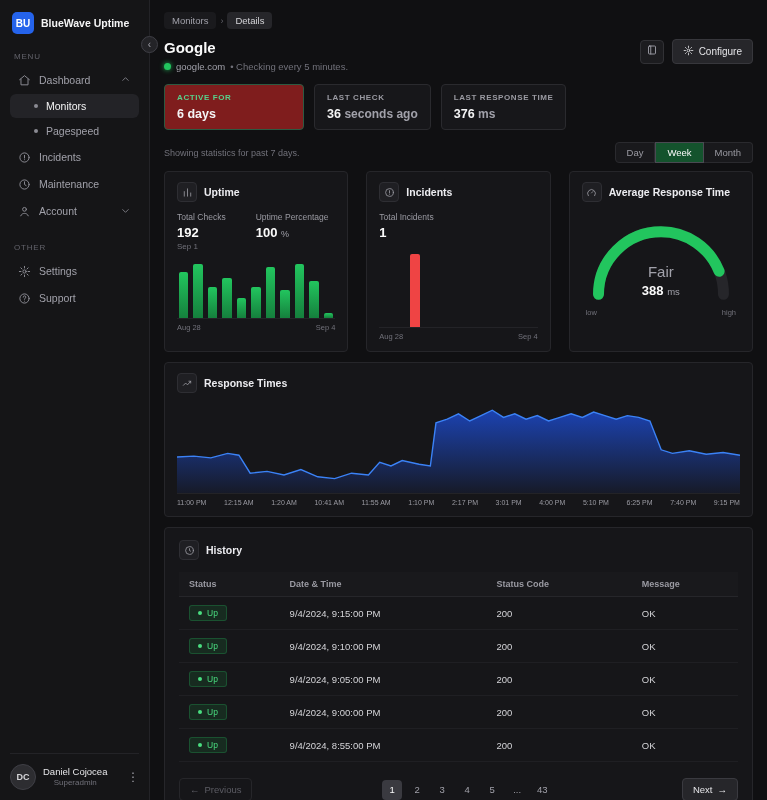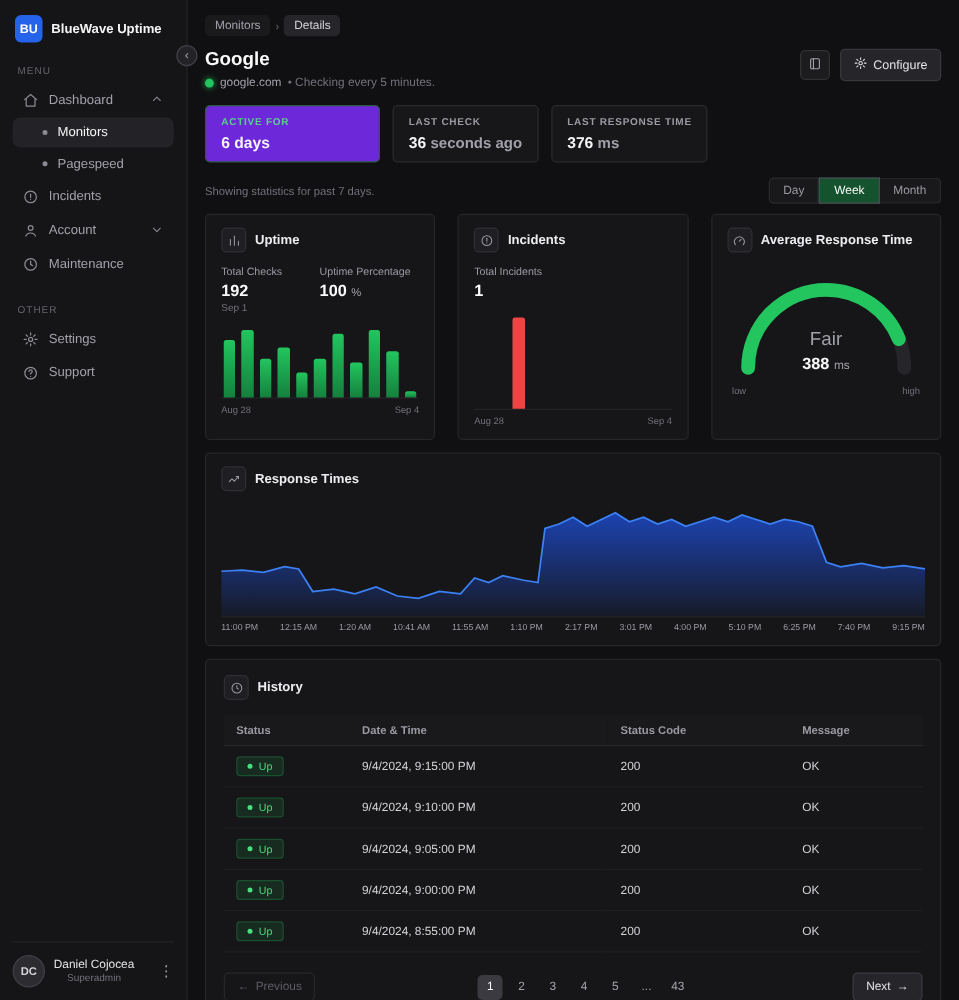--- a/index.html
+++ b/index.html
@@ -43,21 +43,21 @@
   .status-dot{width:7px;height:7px;border-radius:50%;background:#22c55e;box-shadow:0 0 5px rgba(34,197,94,.9);flex:0 0 7px;}
   .sub-note{color:#71717a;}
   .head-actions{display:flex;gap:8px;align-items:center;}
   .icon-btn{width:24px;height:24px;border-radius:4px;background:#1c1c1f;border:1px solid #313135;color:#a1a1aa;display:flex;align-items:center;justify-content:center;cursor:pointer;}
   .icon-btn svg{width:12px;height:12px;stroke:currentColor;fill:none;stroke-width:1.8;stroke-linecap:round;stroke-linejoin:round;}
   .configure-btn{display:flex;align-items:center;gap:5px;padding:5px 10px;border-radius:4px;background:#26262a;border:1px solid #37373c;color:#e4e4e7;font-size:10px;cursor:pointer;}
   .configure-btn svg{width:11px;height:11px;stroke:currentColor;fill:none;stroke-width:1.8;stroke-linecap:round;stroke-linejoin:round;}
 
   .stat-row{display:flex;gap:10px;margin-top:12px;}
   .stat-card{padding:8px 12px;border-radius:4px;background:#17171a;border:1px solid #2a2a2e;min-width:112px;}
-  .stat-card.active-for{background:#6d28d9;border-color:#2d5a42;min-width:140px;}
+  .stat-card.active-for{background:#7f1d1d;border-color:#2d5a42;min-width:140px;}
   .stat-label{font-size:8px;letter-spacing:.6px;color:#9a9aa2;font-weight:600;}
   .stat-card.active-for .stat-label{color:#58d08b;}
   .stat-value{margin-top:5px;font-size:12.5px;font-weight:600;color:#f4f4f5;}
   .stat-suffix{font-weight:700;font-size:12px;color:#a1a1aa;text-align:right;}
 
   .filter-bar{display:flex;justify-content:space-between;align-items:center;margin-top:12px;}
   .filter-caption{font-size:9px;color:#71717a;}
   .toggle-group{display:flex;}
   .toggle-btn{padding:4px 11px;font-size:9.5px;color:#9a9aa2;background:#19191c;border:1px solid #2a2a2e;cursor:pointer;}
   .toggle-btn.first{border-radius:4px 0 0 4px;}
@@ -156,40 +156,40 @@
             <path d="M12 8v5"></path>
             <path d="M12 16h.01"></path>
           </svg>
       </span>
       <span>Incidents</span>
     </div>
 
     <div class="nav-item">
       <span class="nicon">
         <svg viewBox="0 0 24 24">
+            <circle cx="12" cy="12" r="8.5"></circle>
+            <path d="M12 7v5l3 2"></path>
+          </svg>
+      </span>
+      <span>Maintenance</span>
+    </div>
+
+    <div class="nav-item">
+      <span class="nicon">
+        <svg viewBox="0 0 24 24">
             <circle cx="12" cy="8" r="3.5"></circle>
             <path d="M5 20c1.3-3.5 4.7-4.5 7-4.5s5.7 1 7 4.5"></path>
           </svg>
       </span>
       <span>Account</span>
       <span class="chev">
         <svg viewBox="0 0 24 24">
             <path d="M6 10l6 6 6-6"></path>
           </svg>
       </span>
-    </div>
-
-    <div class="nav-item">
-      <span class="nicon">
-        <svg viewBox="0 0 24 24">
-            <circle cx="12" cy="12" r="8.5"></circle>
-            <path d="M12 7v5l3 2"></path>
-          </svg>
-      </span>
-      <span>Maintenance</span>
     </div>
 
     <div class="menu-label">OTHER</div>
 
     <div class="nav-item">
       <span class="nicon">
         <svg viewBox="0 0 24 24">
             <circle cx="12" cy="12" r="3"></circle>
             <path d="M12 2.5v3M12 18.5v3M2.5 12h3M18.5 12h3M5.3 5.3l2.1 2.1M16.6 16.6l2.1 2.1M18.7 5.3l-2.1 2.1M7.4 16.6l-2.1 2.1"></path>
           </svg>

